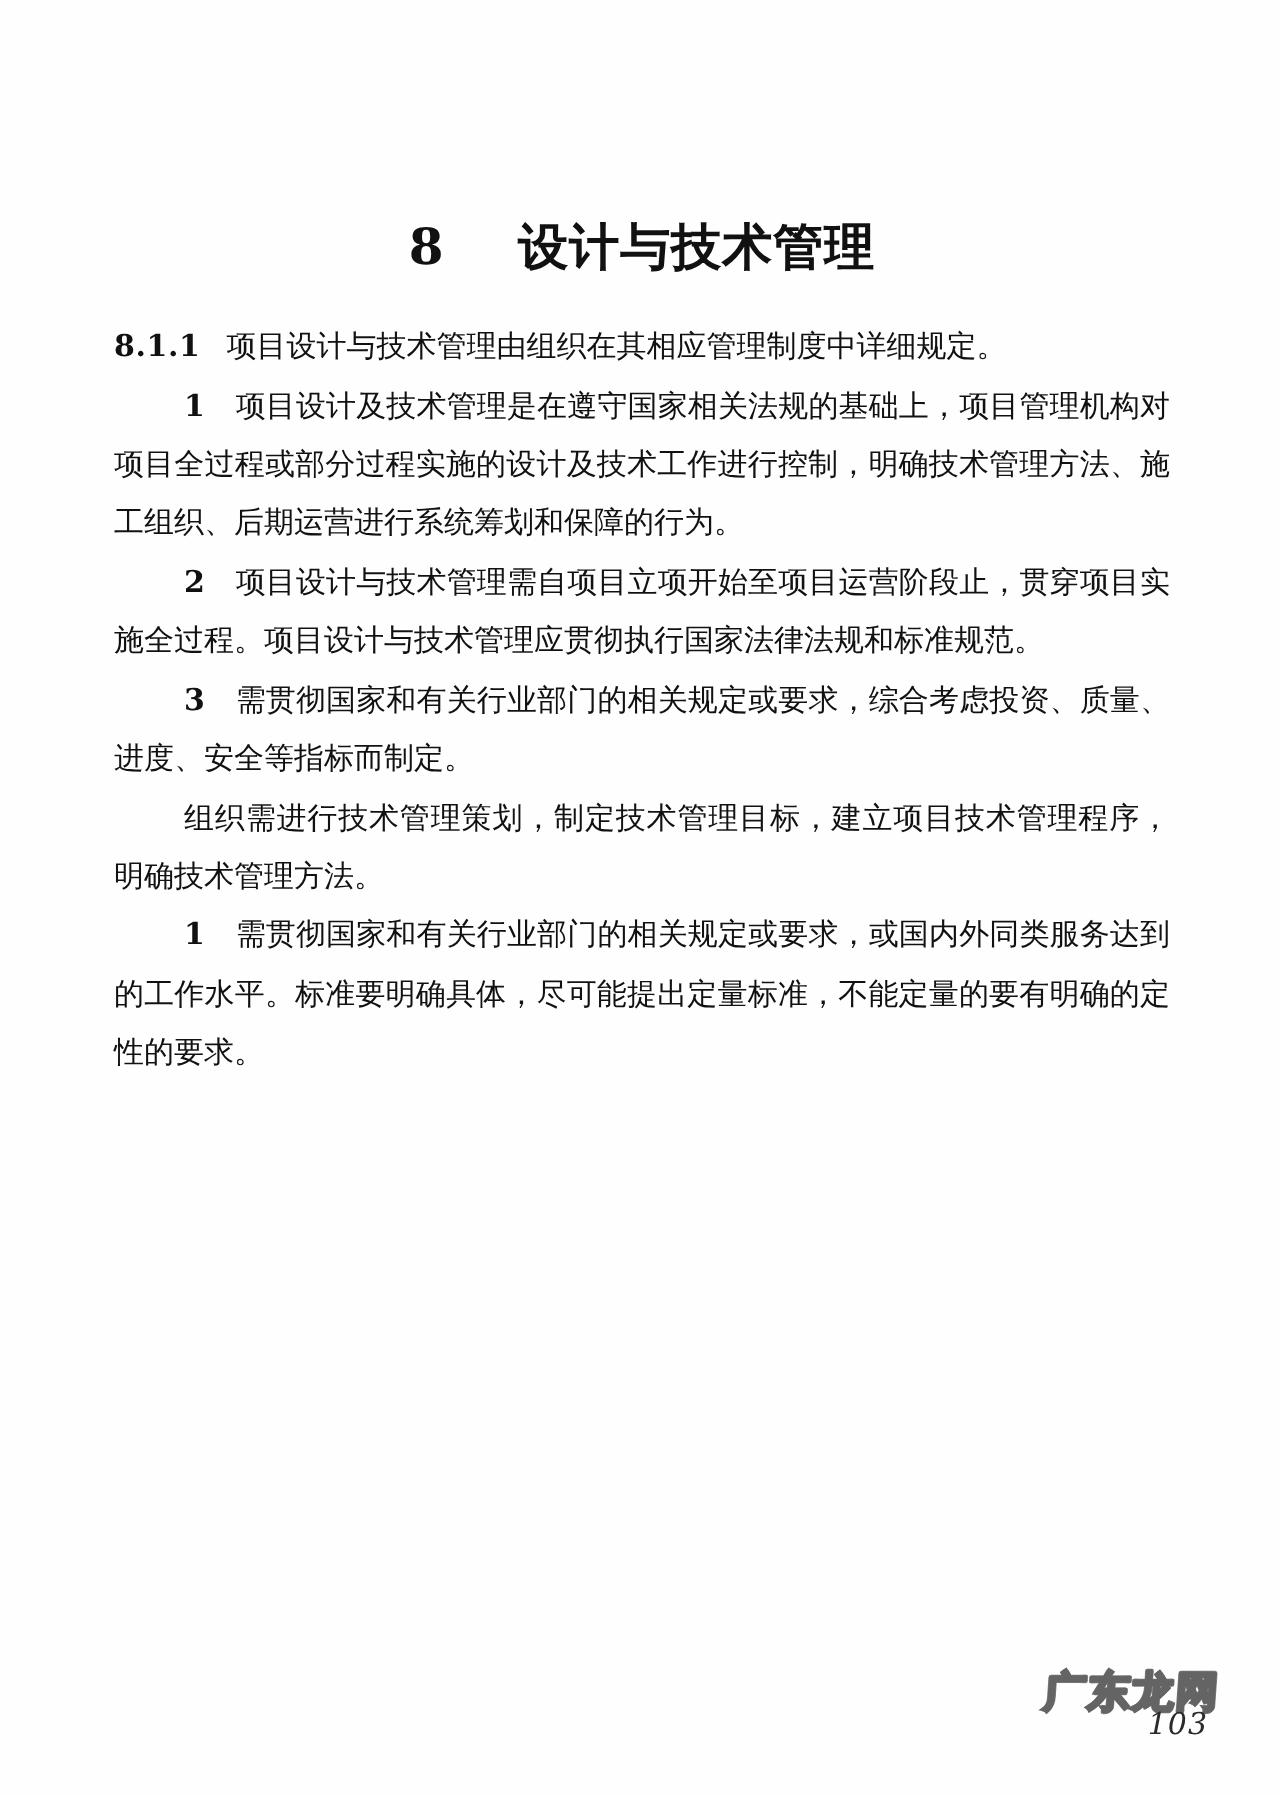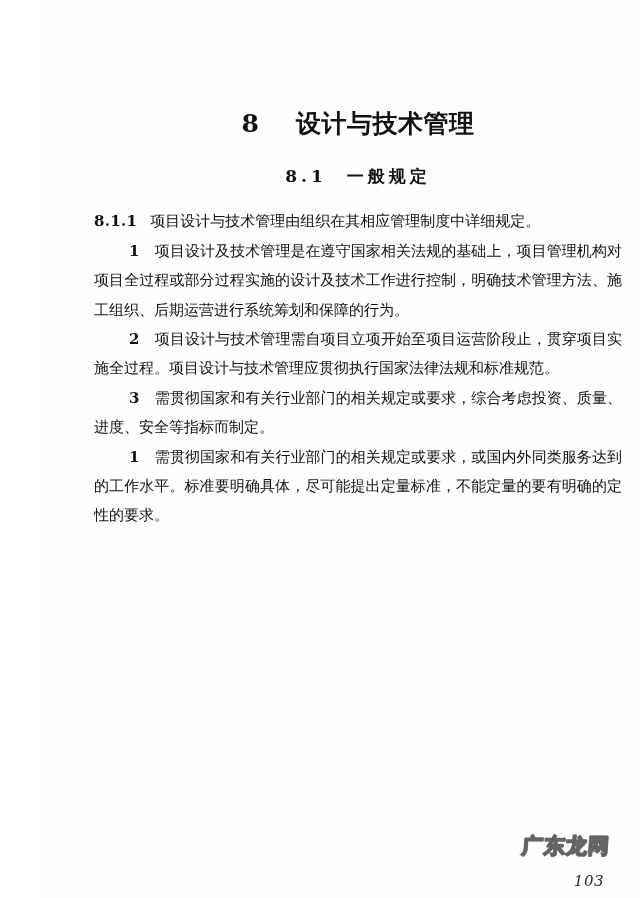--- a/index.html
+++ b/index.html
@@ -13,21 +13,20 @@
     position: relative;
     overflow: hidden;
     font-family: "DejaVu Serif", "Liberation Serif", serif;
     color: #111111;
   }
 
   .page {
     position: absolute;
     inset: 0;
     background: #fefefe;
-    margin-left: 37px;
   }
 
   .content {
     position: absolute;
     left: 57px;
     top: 0;
     width: 528px;
   }
 
   
@@ -109,37 +108,36 @@
        0 -1px 0 #6f6f6f;
     transform: skewX(-4deg);
     opacity: 0.85;
     user-select: none;
   }
 
   
   .folio {
     position: absolute;
     right: 36px;
-    bottom: 8px;
+    bottom: 27px;
     font-family: "DejaVu Serif", "Liberation Serif", serif;
     font-style: italic;
     font-size: 15px;
     color: #2b2b2b;
     letter-spacing: 0.5px;
   }
 </style>
 </head>
 <body>
 
 <div class="page">
   <div class="content">
 
     <h1 class="chapter-title">8    设计与技术管理</h1>
 
-    <h2 class="section-heading">8.1  一般规定</h2>
 
     <div class="body-block">
 
       <p class="para clause">
         <span class="label">8.1.1</span><span class="gap-wide"></span><span>项目设计与技术管理由组织在其相应管理制度中详细规定。</span>
       </p>
 
       <p class="para item">
         <span class="label">1</span><span class="gap-item"></span><span>项目设计及技术管理是在遵守国家相关法规的基础上，项目管理机构对项目全过程或部分过程实施的设计及技术工作进行控制，明确技术管理方法、施工组织、后期运营进行系统筹划和保障的行为。</span>
       </p>
@@ -147,20 +145,23 @@
       <p class="para item">
         <span class="label">2</span><span class="gap-item"></span><span>项目设计与技术管理需自项目立项开始至项目运营阶段止，贯穿项目实施全过程。项目设计与技术管理应贯彻执行国家法律法规和标准规范。</span>
       </p>
 
       <p class="para item">
         <span class="label">3</span><span class="gap-item"></span><span>需贯彻国家和有关行业部门的相关规定或要求，综合考虑投资、质量、进度、安全等指标而制定。</span>
       </p>
 
 
 
+      <p class="para plain">
+        <span>组织需进行技术管理策划，制定技术管理目标，建立项目技术管理程序，明确技术管理方法。</span>
+      </p>
 
 
       <p class="para item">
         <span class="label">1</span><span class="gap-item"></span><span>需贯彻国家和有关行业部门的相关规定或要求，或国内外同类服务达到的工作水平。标准要明确具体，尽可能提出定量标准，不能定量的要有明确的定性的要求。</span>
       </p>
 
     </div>
   </div>
 
   <div class="watermark">广东龙网</div>

